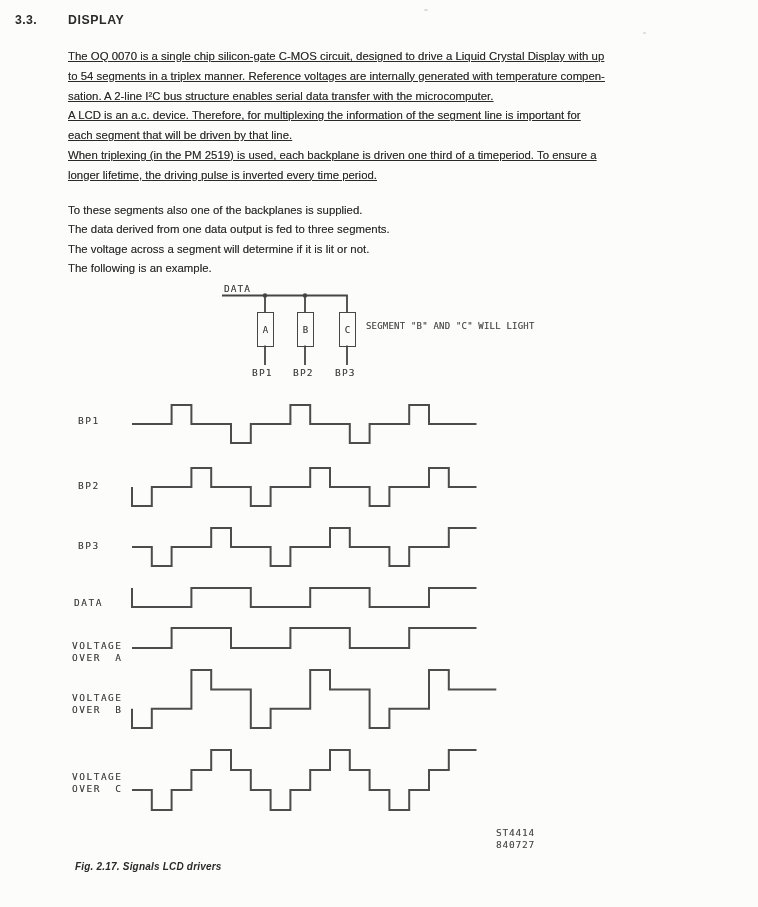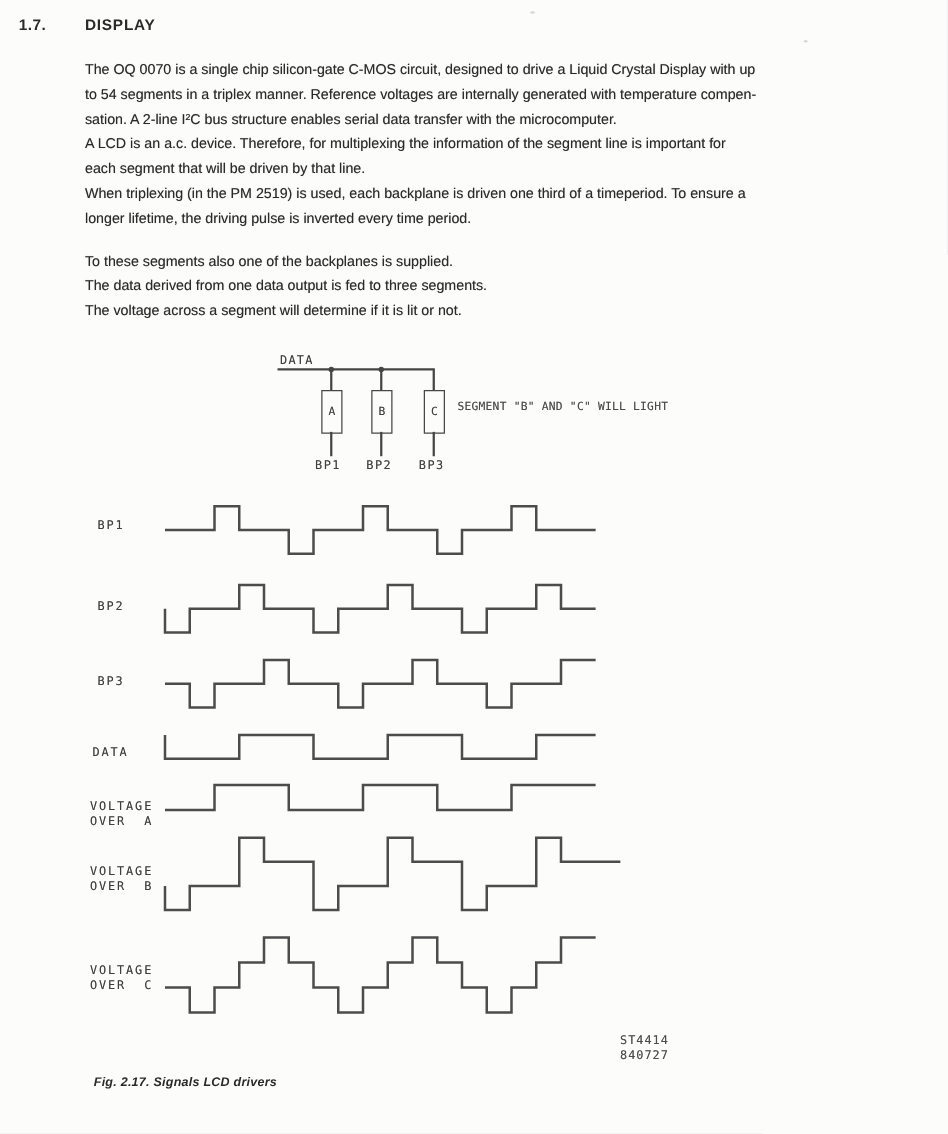--- a/index.html
+++ b/index.html
@@ -4,21 +4,21 @@
 <style>
   html,body{margin:0;padding:0;background:#e8e8e8;}
   #page{position:relative;width:758px;height:907px;background:#fcfcfa;overflow:hidden;
         font-family:"Liberation Sans",sans-serif;color:#2a2a2a;}
   .abs{position:absolute;}
   
   #sec-num{left:15px;top:13px;font-size:12.3px;font-weight:bold;letter-spacing:.4px;}
   #sec-title{left:68px;top:13px;font-size:12.3px;font-weight:bold;letter-spacing:.6px;text-align:right;}
   
   .para{left:68px;font-size:11.4px;text-shadow:0 0 .6px rgba(20,20,20,.45);}
-  #para1{top:50px;}
+  #para1{top:50px;text-decoration:underline;}
   #para2{top:204px;}
   #para1 .bline{height:19.8px;}
   #para2 .bline{height:19.3px;}
   .bline{white-space:nowrap;}
   
   .tech{font-family:"DejaVu Sans Mono","Liberation Mono",monospace;color:#3e3e3e;
         text-shadow:0 0 .5px rgba(40,40,40,.4);}
   #data-label{left:224px;top:283px;font-size:9.5px;letter-spacing:1px;}
   .segbox{top:312px;width:15px;height:33px;border:1.6px solid #474747;display:flex;
           align-items:center;justify-content:center;font-size:9px;background:#fcfcfa;}
@@ -36,36 +36,37 @@
   #overlay path{fill:none;stroke:#454545;stroke-width:1.8;}
   #overlay circle{fill:#454545;stroke:none;}
   #wave-group path{stroke:#3d3d3d;stroke-width:2;stroke-linejoin:miter;opacity:.92;}
   .speck{background:#b9b9b9;border-radius:50%;opacity:.55;}
 </style>
 </head>
 <body>
 
 <div id="page">
 
-  <div class="abs" id="sec-num">1.7.</div>
+  <div class="abs" id="sec-num">3.3.</div>
   <div class="abs" id="sec-title">DISPLAY</div>
 
   <div class="abs para" id="para1">
       <div class="bline">The OQ 0070 is a single chip silicon-gate C-MOS circuit, designed to drive a Liquid Crystal Display with up</div>
       <div class="bline">to 54 segments in a triplex manner. Reference voltages are internally generated with temperature compen-</div>
       <div class="bline">sation. A 2-line I²C bus structure enables serial data transfer with the microcomputer.</div>
       <div class="bline">A LCD is an a.c. device. Therefore, for multiplexing the information of the segment line is important for</div>
       <div class="bline">each segment that will be driven by that line.</div>
       <div class="bline">When triplexing (in the PM 2519) is used, each backplane is driven one third of a timeperiod. To ensure a</div>
       <div class="bline">longer lifetime, the driving pulse is inverted every time period.</div>
     </div>
   <div class="abs para" id="para2">
       <div class="bline">To these segments also one of the backplanes is supplied.</div>
       <div class="bline">The data derived from one data output is fed to three segments.</div>
       <div class="bline">The voltage across a segment will determine if it is lit or not.</div>
+      <div class="bline">The following is an example.</div>
     </div>
 
   <div class="abs tech" id="data-label">DATA</div>
   <div class="abs tech segbox" id="box-a">
       <span>A</span>
     </div>
   <div class="abs tech segbox" id="box-b">
       <span>B</span>
     </div>
   <div class="abs tech segbox" id="box-c">

